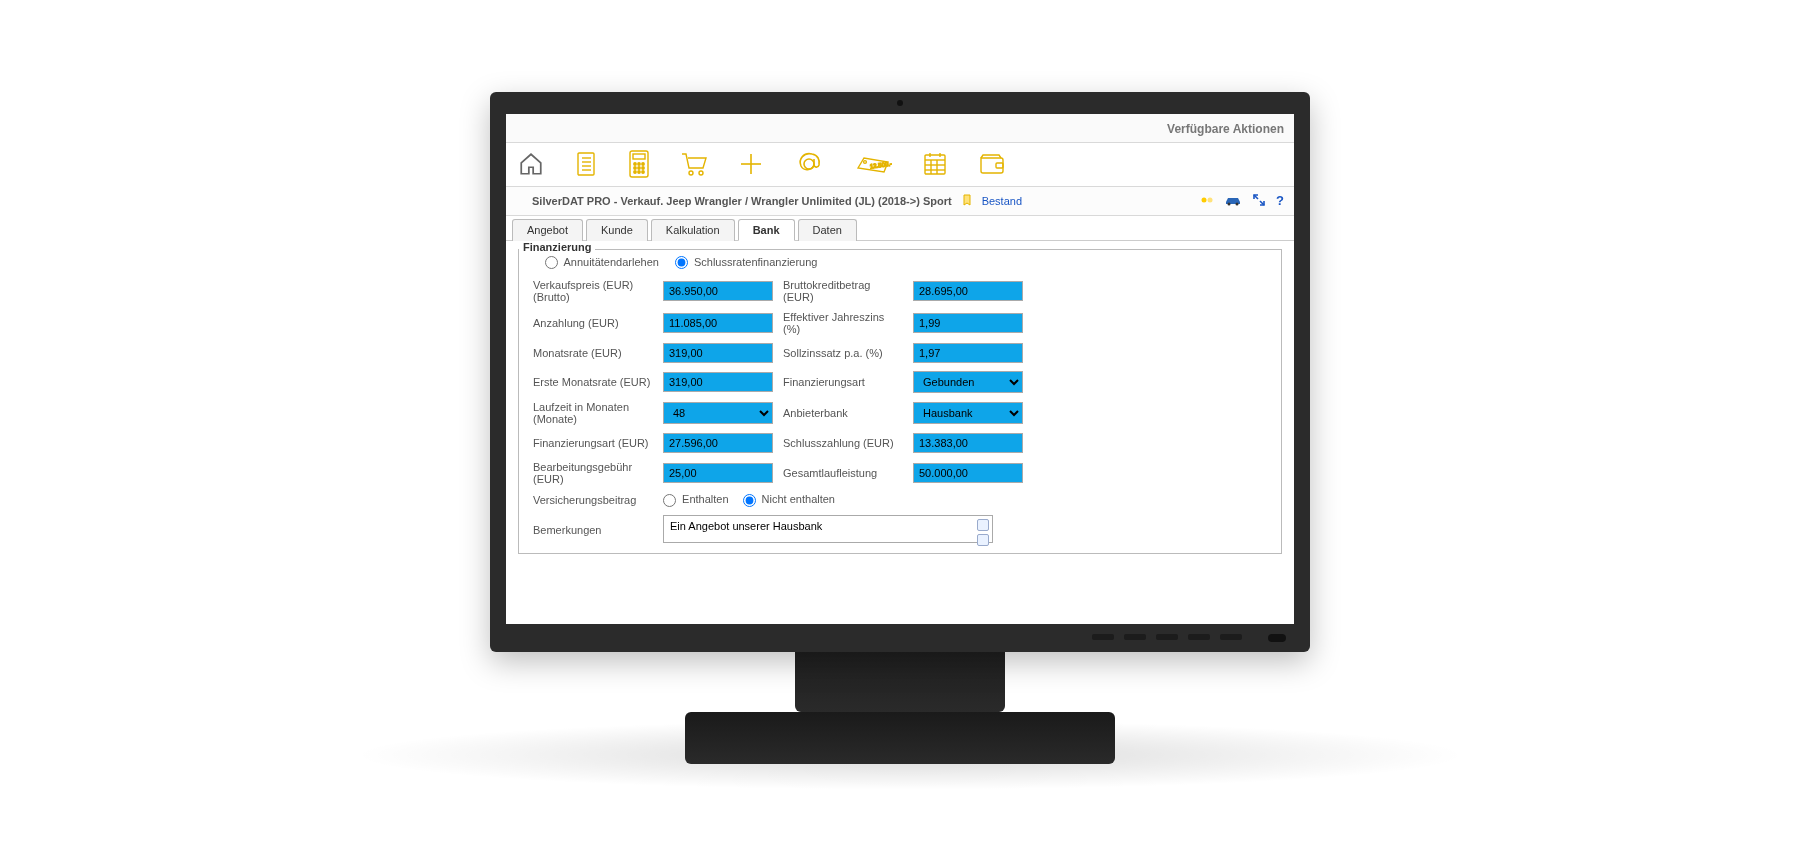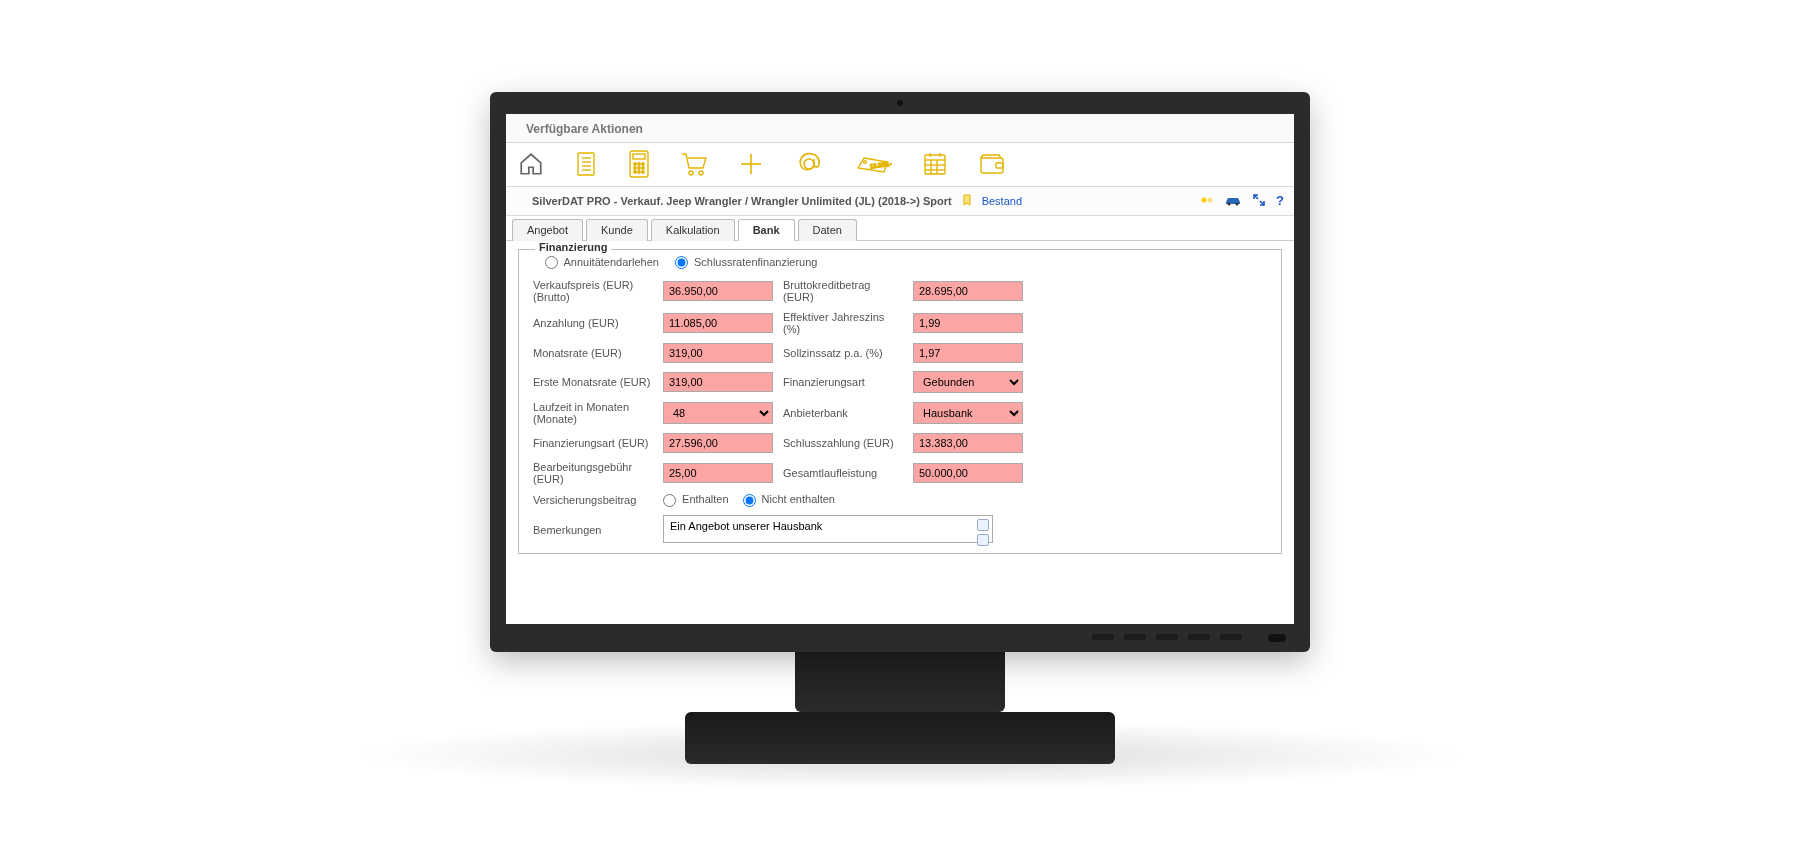--- a/index.html
+++ b/index.html
@@ -88,20 +88,21 @@
   }
 
   
   .titlebar {
     padding: 8px 10px 6px 20px;
     color: #777;
     font-weight: bold;
     font-size: 12px;
     border-bottom: 1px solid #d9d9d9;
     background: #fafafa;
+    text-align: right;
   }
   .toolbar {
     display: flex;
     align-items: center;
     gap: 30px;
     padding: 4px 12px;
     border-bottom: 1px solid #d9d9d9;
     background: #fff;
     height: 44px;
   }
@@ -162,21 +163,21 @@
   .radio-pair { display: inline-flex; gap: 8px; align-items: center; }
   .blue-link { color: #1a56c4; font-weight: bold; margin-left: auto; margin-right: 260px; cursor: pointer; }
 
   .panel {
     margin: 8px 12px;
     border: 1px solid #bbb;
   }
   .panel-title {
     position: relative;
     top: -9px;
-    left: 16px;
+    left: 0;
     background: #fff;
     display: inline-block;
     padding: 0 4px;
     font-weight: bold;
     font-size: 11px;
     color: #333;
   }
   .panel-inner {
     padding: 0 14px 8px 14px;
     margin-top: -6px;
@@ -199,21 +200,21 @@
     color: #555;
     font-size: 11px;
   }
   .form-grid input[type="text"],
   .form-grid select {
     width: 100%;
     border: 1px solid #aaa;
     padding: 3px 5px;
     font-size: 11px;
     font-family: inherit;
-    background: #fca5a5;
+    background: #0ea5e9;
   }
   .radio-row {
     grid-column: 2 / span 3;
     display: flex;
     gap: 14px;
     align-items: center;
   }
   textarea.remarks {
     width: 100%;
     height: 28px;

